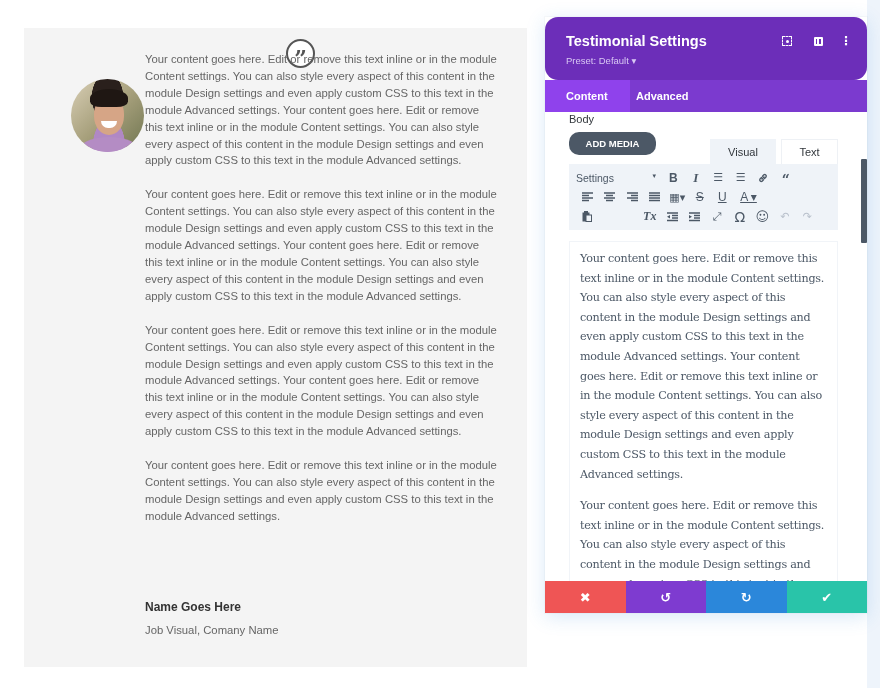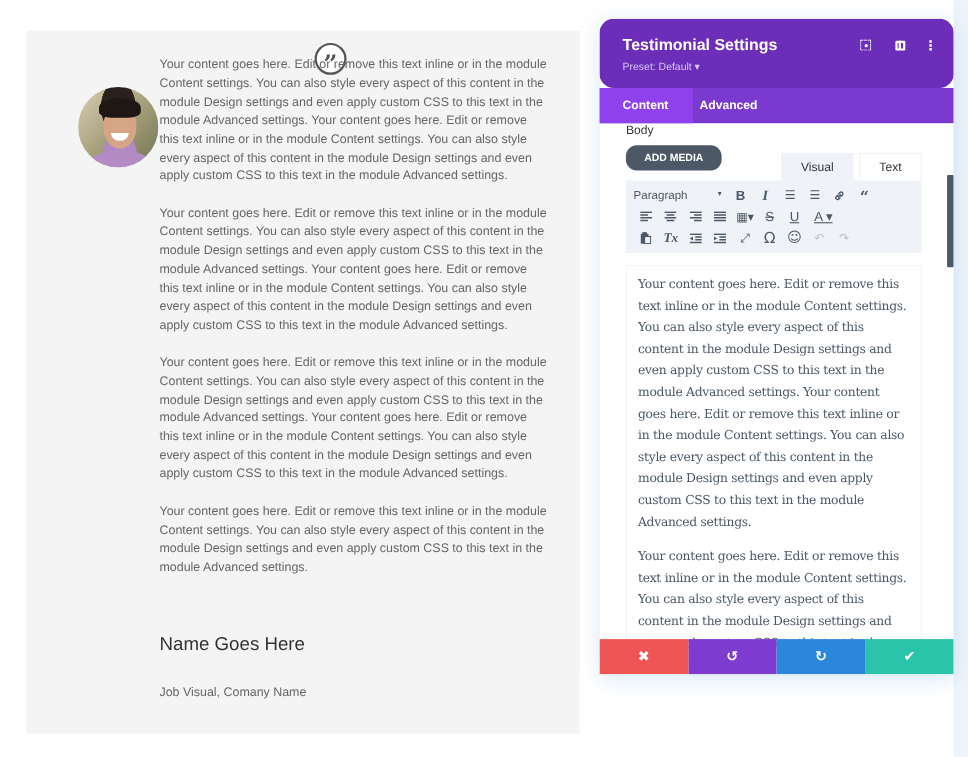--- a/index.html
+++ b/index.html
@@ -12,21 +12,21 @@
     background: radial-gradient(circle at 50% 40%, #c99a7a 0 18%, transparent 19%),
                 radial-gradient(ellipse at 50% 25%, #2a201c 0 30%, transparent 31%),
                 radial-gradient(ellipse at 52% 95%, #b088c4 0 30%, transparent 31%),
                 linear-gradient(135deg, #d9cfb6 0%, #a7a07c 50%, #6f7550 100%); }
   .portrait .face { position: absolute; left: 23px; top: 18px; width: 30px; height: 38px; border-radius: 45% 45% 50% 50%; background: #d6a586; }
   .portrait .hair { position: absolute; left: 19px; top: 10px; width: 38px; height: 18px; border-radius: 50% 50% 30% 30%; background: #1f1713; }
   .portrait .smile { position: absolute; left: 30px; top: 42px; width: 16px; height: 7px; border-radius: 0 0 8px 8px; background: #fff; }
   .portrait .shirt { position: absolute; left: 8px; top: 58px; width: 60px; height: 25px; border-radius: 50% 50% 0 0; background: #b48cc4; }
   .body-text { position: absolute; left: 121px; top: 23px; width: 352px; font-family: "Liberation Sans", sans-serif; font-size: 11.3px; line-height: 16.9px; color: #666; }
   .body-text p { margin-bottom: 17px; }
-  .author-name { position: absolute; left: 121px; top: 548px; font-family: "Liberation Sans", sans-serif; font-size: 17px; font-weight: normal; color: #333; }
+  .author-name { position: absolute; left: 121px; top: 572px; font-family: "Liberation Sans", sans-serif; font-size: 12px; font-weight: bold; color: #333; }
   .author-title { position: absolute; left: 121px; top: 596px; font-family: "Liberation Sans", sans-serif; font-size: 11.3px; color: #666; }
 
   
   .panel { position: absolute; left: 545px; top: 17px; width: 322px; height: 596px; background: #fff; box-shadow: 0 4px 18px rgba(43,135,218,0.18), 0 0 0 1px rgba(0,0,0,0.02); overflow: hidden; }
   .panel-header { height: 63px; background: #6c2eb9; position: relative; border-radius: 13px; }
   .panel-title { position: absolute; left: 21px; top: 16px; color: #fff; font-family: "Liberation Sans", sans-serif; font-weight: bold; font-size: 14.5px; }
   .panel-preset { position: absolute; left: 21px; top: 38px; color: #d9c8f4; font-family: "Liberation Sans", sans-serif; font-size: 9.5px; }
   .hdr-icon { position: absolute; top: 17px; width: 14px; height: 14px; color: #fff; font-size: 11px; display: flex; align-items: center; justify-content: center; cursor: pointer; }
   .hdr-icon.expand { left: 235px; }
   .hdr-icon.expand::before { content: ""; width: 8px; height: 8px; border: 1.5px dashed #fff; border-radius: 1px; }
@@ -110,21 +110,21 @@
   </div>
 
   <div class="body-label">Body</div>
   <div class="add-media">ADD MEDIA</div>
   <div class="ed-tab visual">Visual</div>
   <div class="ed-tab text">Text</div>
 
   <div class="toolbar">
     <div class="tb-row">
       <div class="para-select">
-        <span>Paragraph</span>
+        <span>Settings</span>
         <span class="caret">▾</span>
       </div>
       <div class="tb-btn tb-bold">B</div>
       <div class="tb-btn tb-italic">I</div>
       <div class="tb-btn">☰</div>
       <div class="tb-btn">☰</div>
       <div class="tb-btn">
         <svg width="12" height="12" viewBox="0 0 12 12">
             <path d="M5 7 L7 5 M4.5 5.5 L3 7 a1.6 1.6 0 0 0 2.2 2.2 L6.5 7.8 M7.5 6.5 L9 5 a1.6 1.6 0 0 0 -2.2 -2.2 L5.5 4.2" stroke="#4c5866" stroke-width="1.3" fill="none" stroke-linecap="round"></path>
           </svg>
@@ -158,21 +158,21 @@
       <div class="tb-btn tb-under" style="width:30px;">A ▾</div>
     </div>
     <div class="tb-row">
       <div class="tb-btn">
           <svg width="10" height="11" viewBox="0 0 10 11">
             <rect x="0.5" y="1.5" width="7" height="9" fill="#4c5866"></rect>
             <rect x="4" y="4" width="5.5" height="6.5" fill="#eff3f8" stroke="#4c5866"></rect>
             <rect x="2" y="0" width="4" height="2.5" fill="#4c5866"></rect>
           </svg>
         </div>
-      <div class="tb-btn tb-italic" style="font-size:12px;">Tx</div>
+      <div class="tb-btn tb-italic" style="font-size:12px;margin-left:40px;">Tx</div>
       <div class="tb-btn">
           <svg width="11" height="10" viewBox="0 0 11 10">
             <path d="M0 1h11M5 3.5h6M5 6h6M0 8.5h11" stroke="#4c5866" stroke-width="1.4"></path>
             <path d="M3 3 L0 4.8 L3 6.6Z" fill="#4c5866"></path>
           </svg>
         </div>
       <div class="tb-btn">
           <svg width="11" height="10" viewBox="0 0 11 10">
             <path d="M0 1h11M5 3.5h6M5 6h6M0 8.5h11" stroke="#4c5866" stroke-width="1.4"></path>
             <path d="M0 3 L3 4.8 L0 6.6Z" fill="#4c5866"></path>

